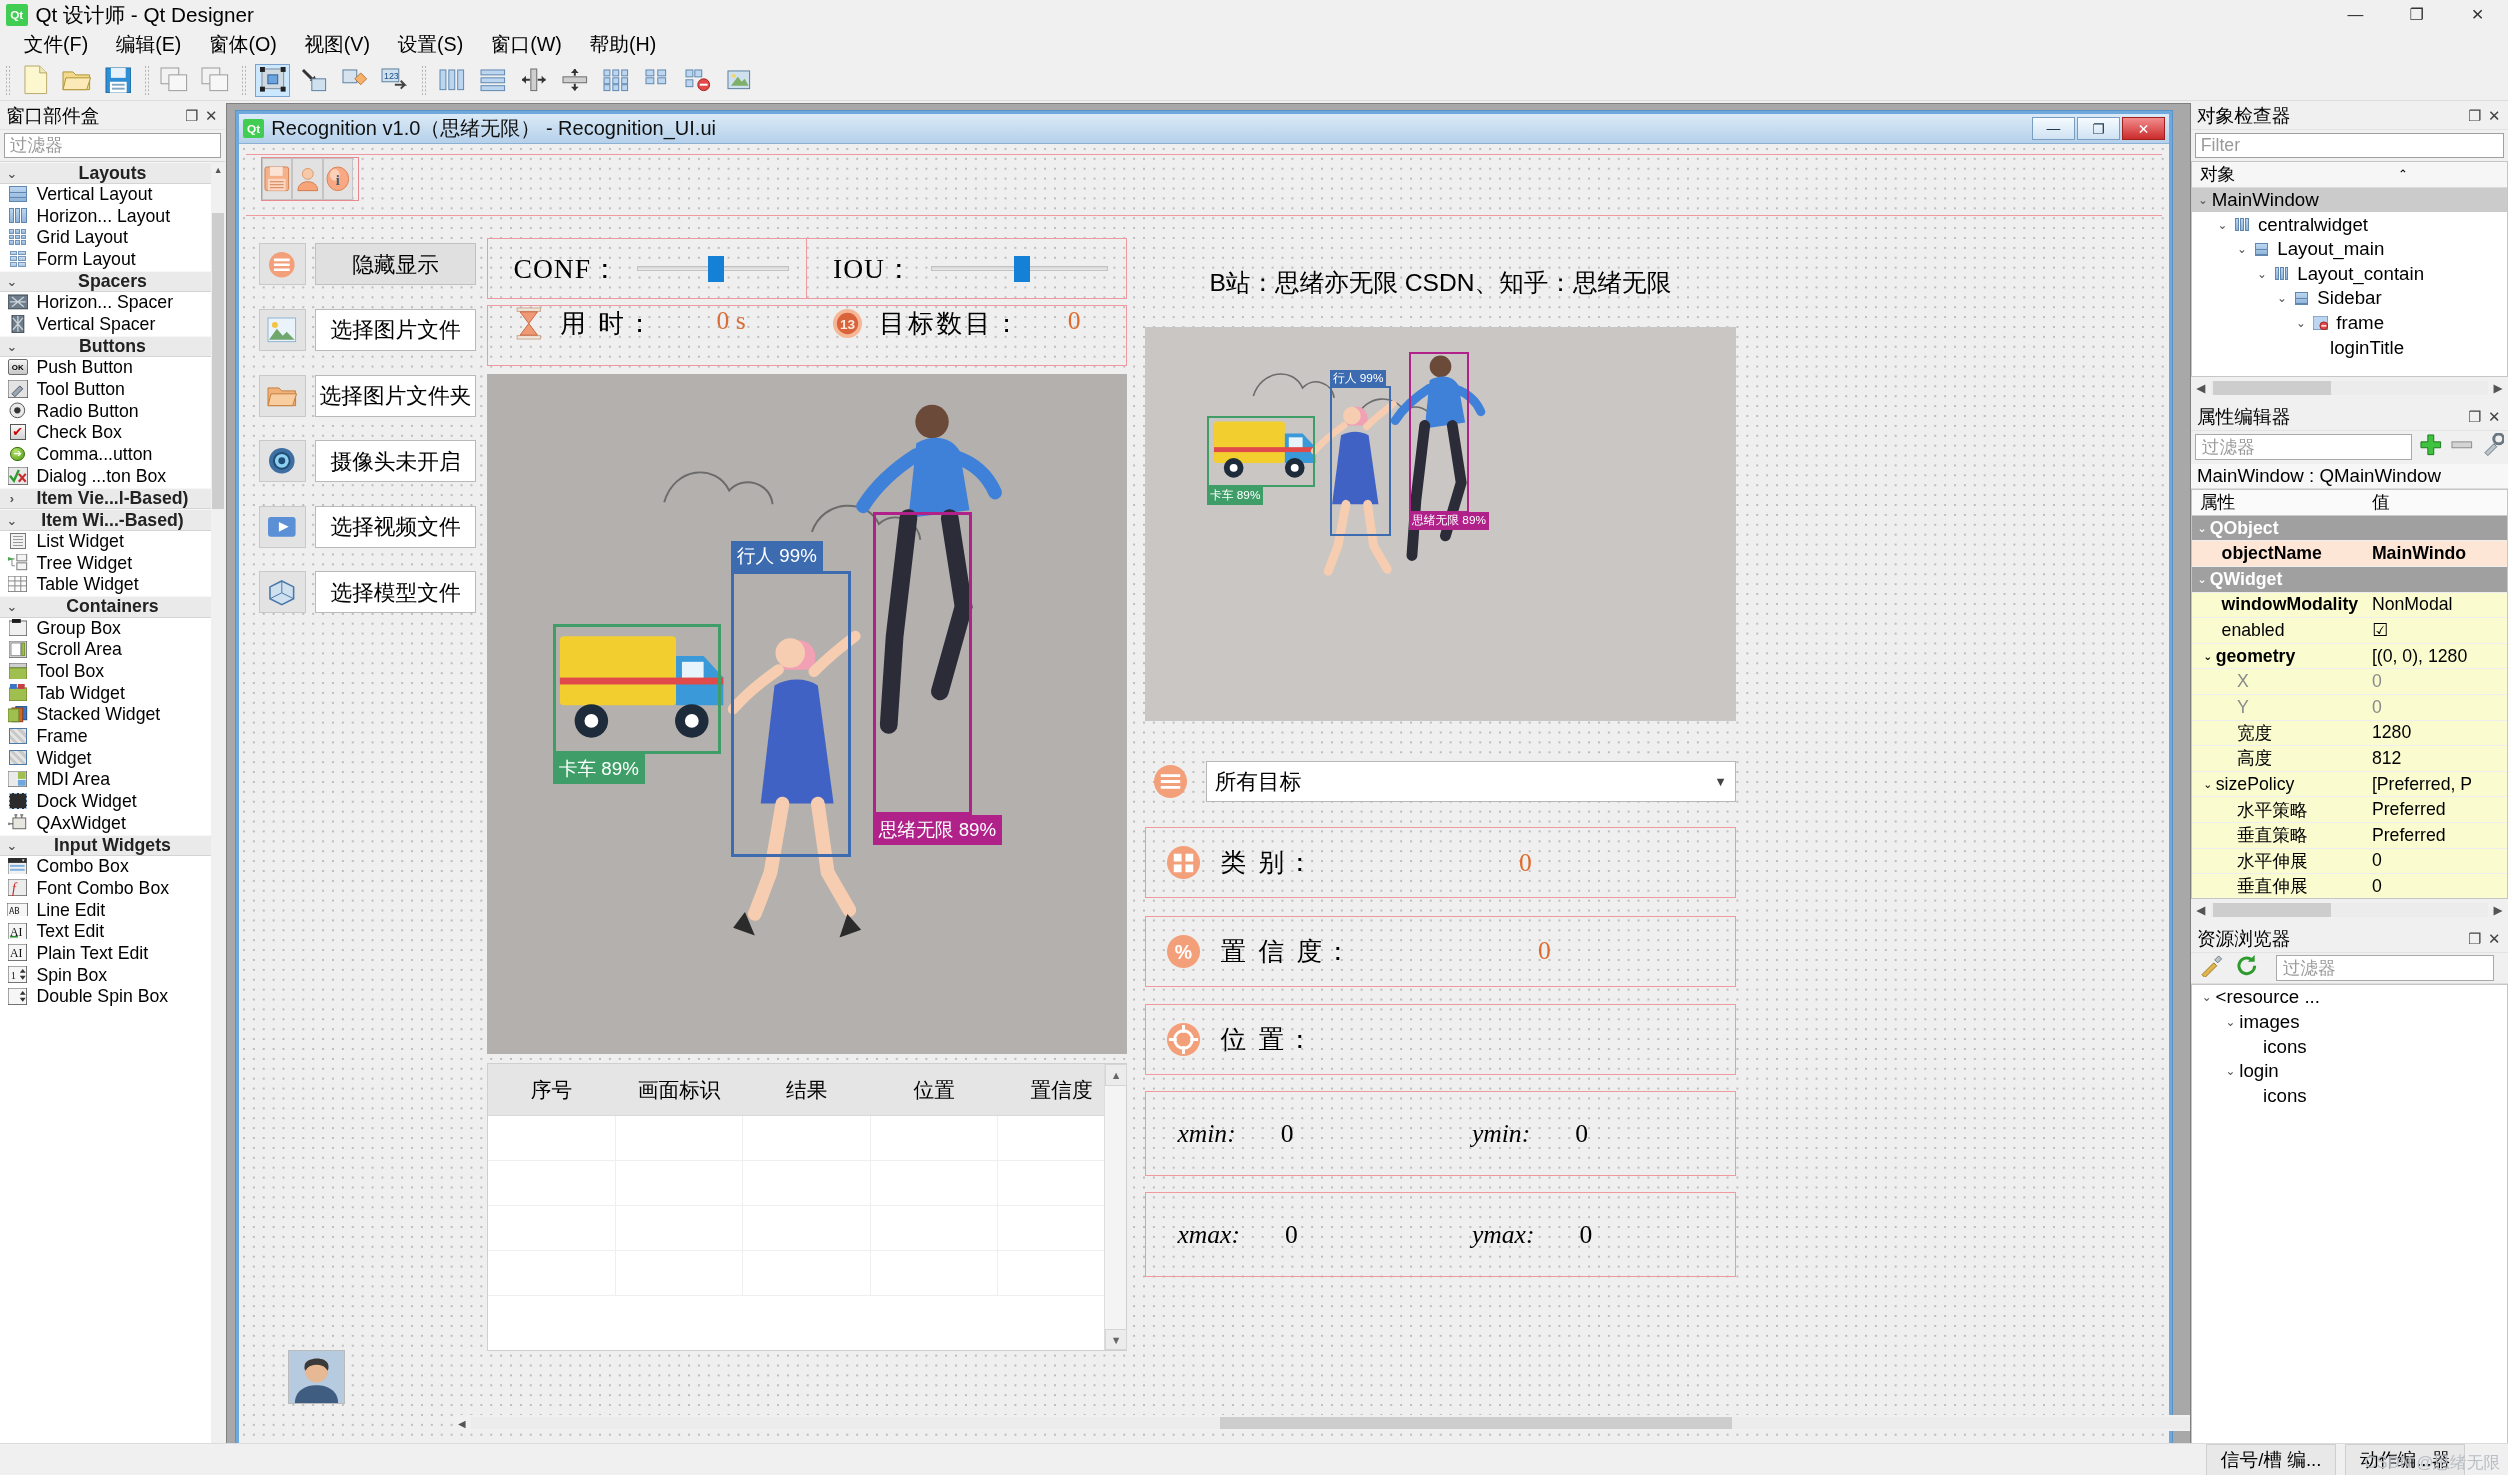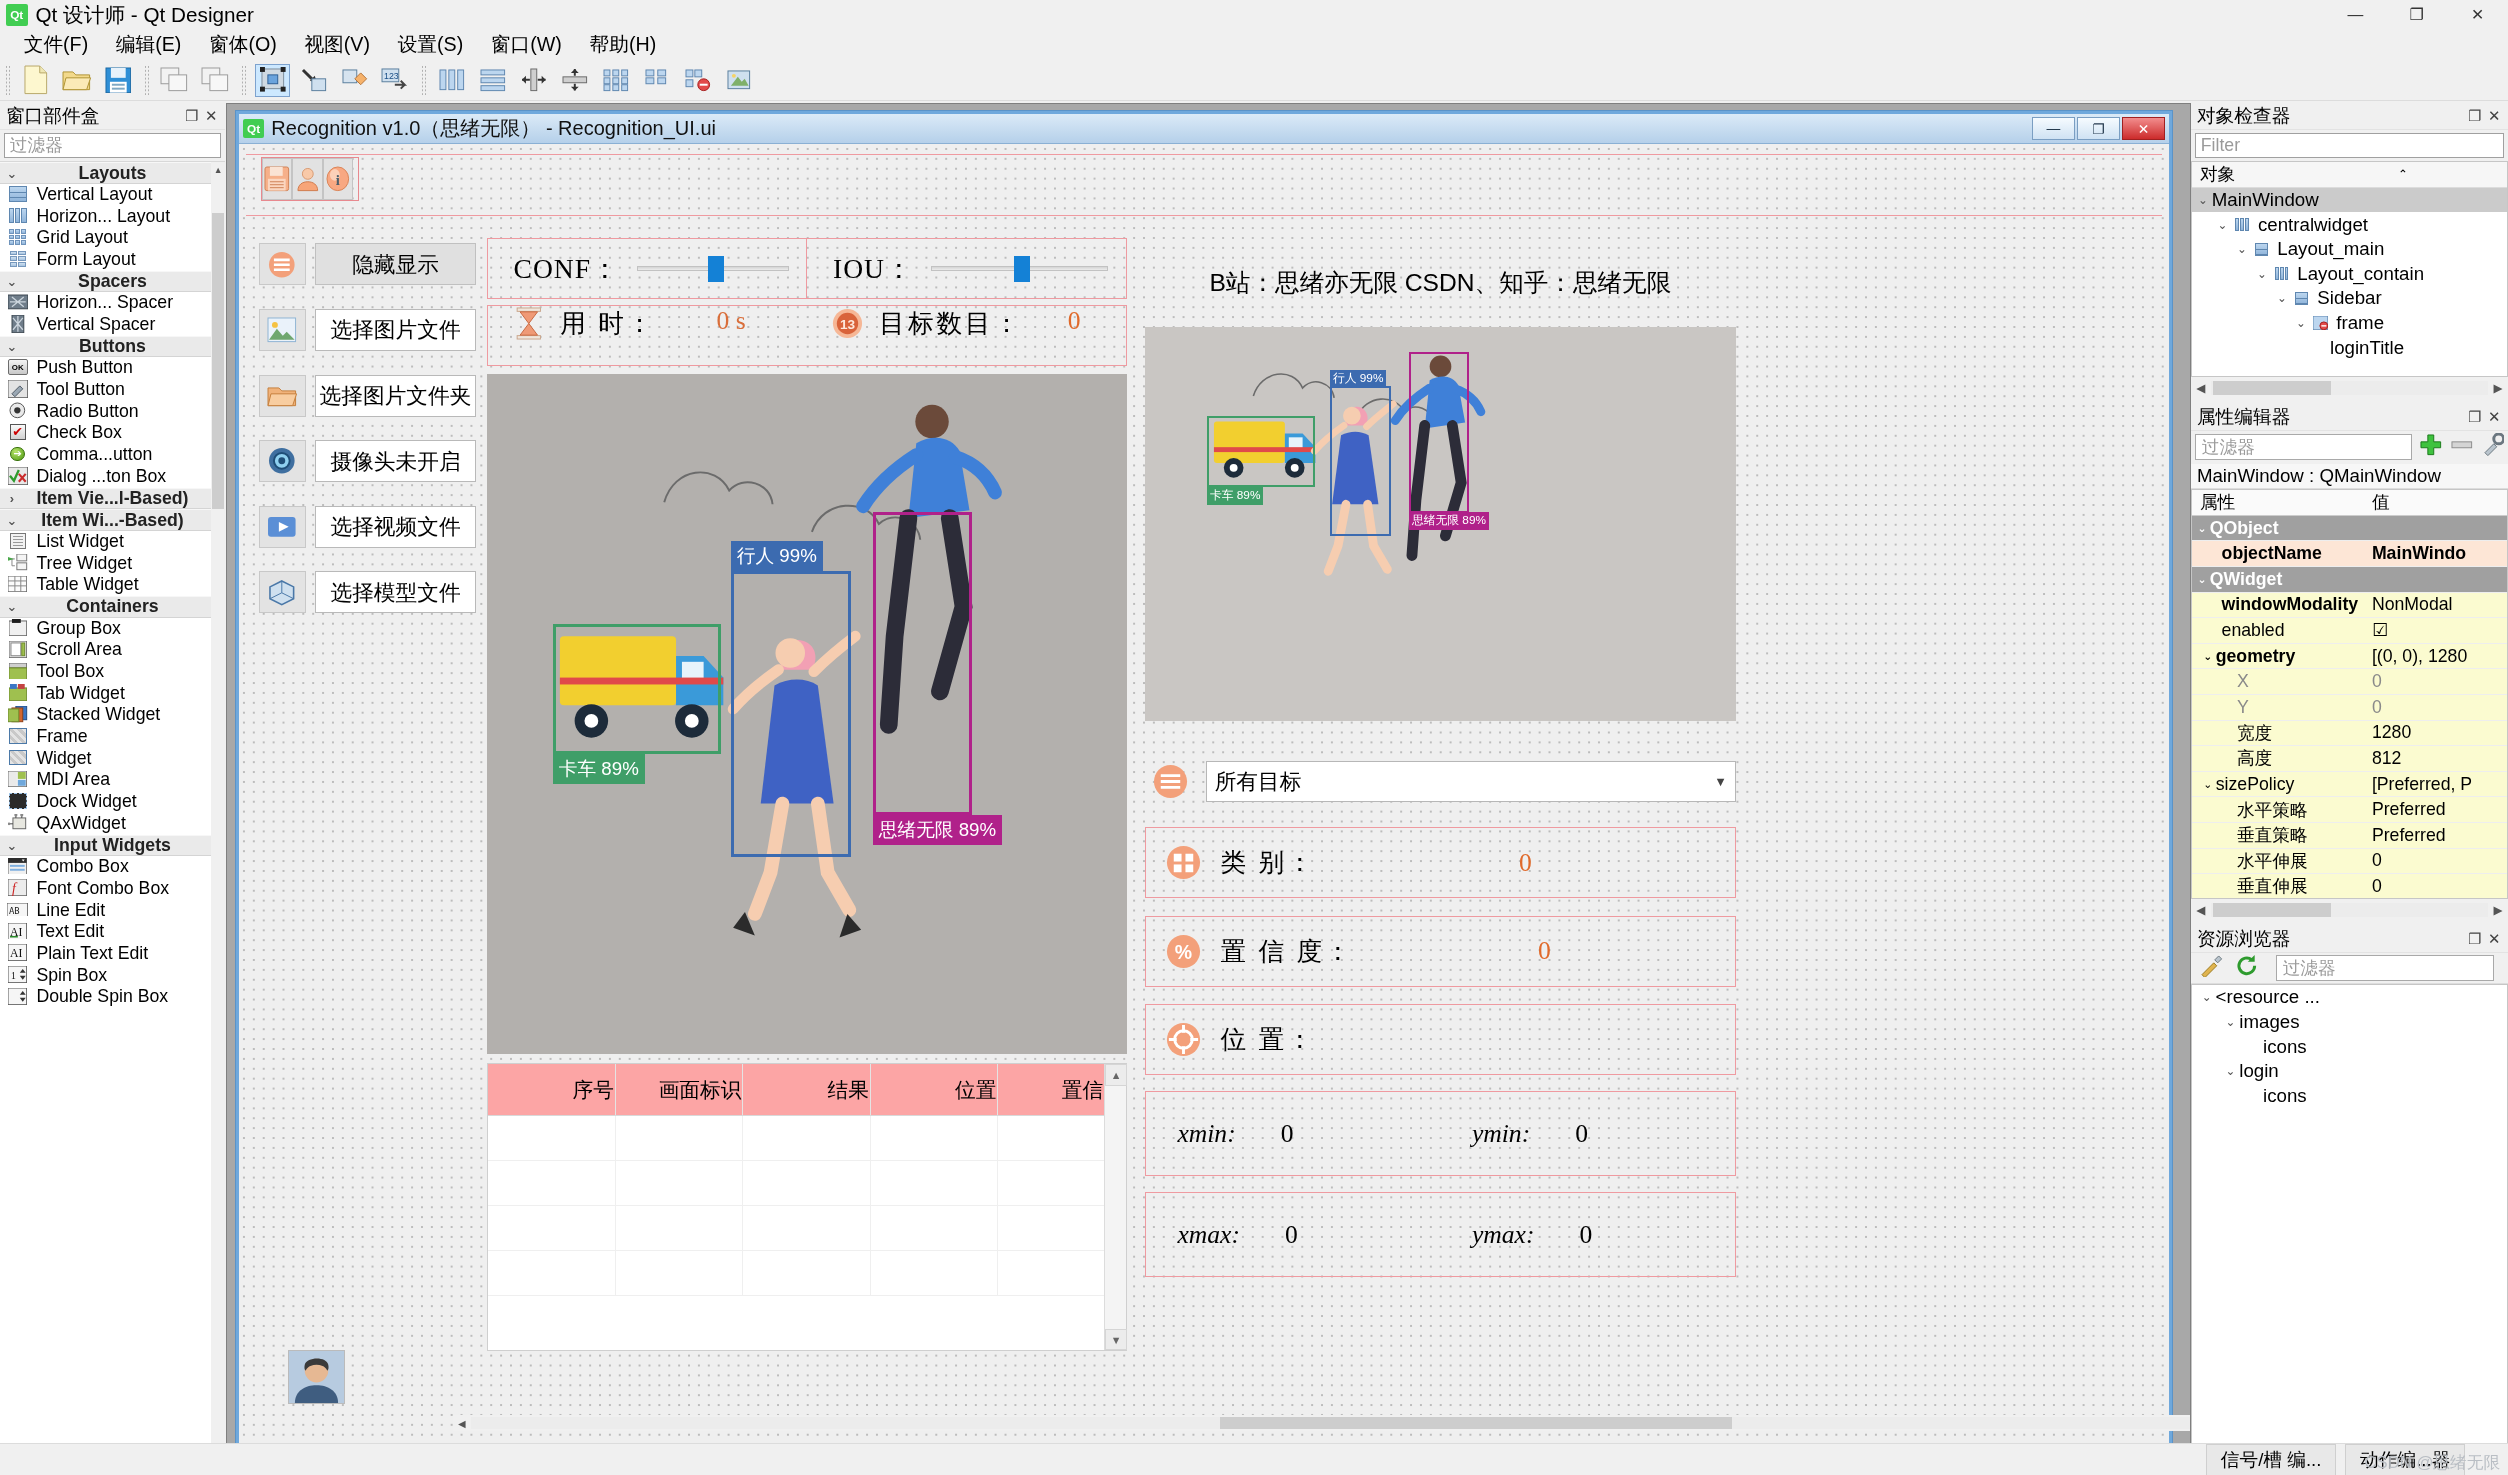--- a/index.html
+++ b/index.html
@@ -161,22 +161,22 @@
   .stat-val{flex:1;text-align:center;font-family:"Liberation Serif","DejaVu Serif",serif;font-size:25.6px;color:#d96e3a;}
   .stat-val.num{color:#e06a2b;}
 
   .imgview {
     position:absolute; left:0; top:136px; width:640px; height:680px; background:#b3b0ad; overflow:hidden;
   }
   .tbl-wrap {
     position:absolute; left:0; top:825px; width:640px; height:288px; background:#fff; border:1px solid #cfcfcf;
   }
   .tbl { width:100%; border-collapse:collapse; table-layout:fixed;}
-  .tbl th { height:51px; background:#fca5a5; border-right:1px solid #e4e4e4; border-bottom:1px solid #d9d9d9;
-            font-size:20.7px; font-weight:normal; color:#000;text-align:right;}
+  .tbl th { height:51px; background:#e5e5e5; border-right:1px solid #e4e4e4; border-bottom:1px solid #d9d9d9;
+            font-size:20.7px; font-weight:normal; color:#000;}
   .tbl td { height:45px; border-right:1px solid #efefef; border-bottom:1px solid #efefef; }
   .tbl-scroll { position:absolute; right:0; top:0; width:21.7px; height:100%; background:#f4f4f4; border-left:1px solid #dcdcdc;}
   .tbl-scroll .ar{position:absolute;left:0;width:21.7px;height:21.7px;display:flex;align-items:center;justify-content:center;font-size:10.8px;color:#666;background:#ececec;border:1px solid #d5d5d5;}
 
   .right-panel { position:absolute; left:906px; top:94px; width:591px; height:1177px; }
   .rp-note { height:89px; display:flex; align-items:center; justify-content:center; font-size:24.6px; color:#000;}
   .rp-preview { height:394px; background:#c9c6c3; position:relative; overflow:hidden; }
   .rp-combo-row { margin-top:33px; height:55px; display:flex; align-items:center; }
   .rp-combo-ico { width:51px; height:45px; display:flex;align-items:center;justify-content:center;margin-right:9.9px;}
   .rp-combo { flex:1; height:41px; background:#fff; border:1px solid #b7b7b7; display:flex; align-items:center; padding:0 7.9px; font-size:21.7px;}

